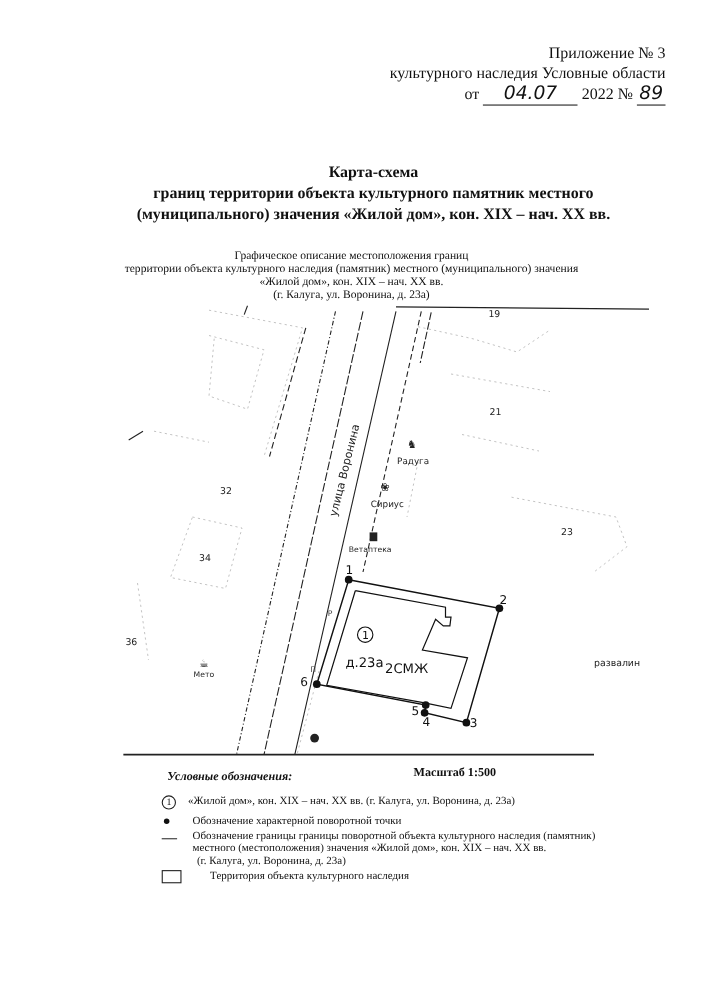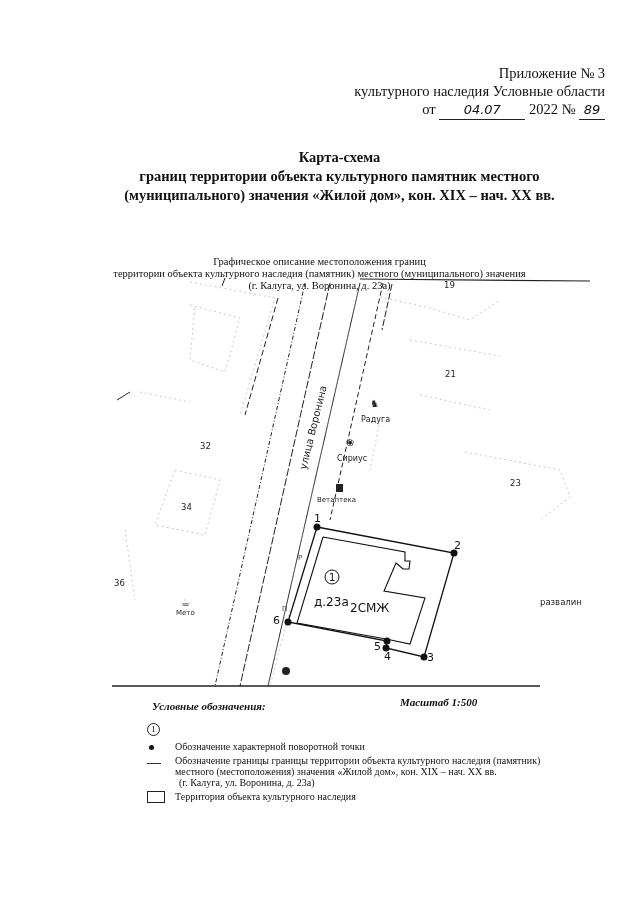--- a/index.html
+++ b/index.html
@@ -1,28 +1,28 @@
 <!DOCTYPE html>
 <html><head>
   <meta charset="utf-8">
   <style>
     html, body { margin: 0; padding: 0; background: #ffffff; }
     body { width: 639px; height: 905px; position: relative; overflow: hidden;
            font-family: "Liberation Serif", "DejaVu Serif", serif; color: #111; }
     .abs { position: absolute; }
-    .header { right: 34px; top: 64px; text-align: right; font-size: 14.5px; line-height: 18px; margin-left: 29px; }
+    .header { right: 34px; top: 40px; text-align: right; font-size: 14.5px; line-height: 18px; margin-left: 29px; }
     .header .line { display: block; white-space: nowrap; }
-    .hw { font-family: "DejaVu Sans", sans-serif; font-style: italic; font-size: 13px; display: inline-block; }
+    .hw { font-family: "DejaVu Sans", sans-serif; font-style: italic; font-size: 17px; display: inline-block; }
     .ul { display: inline-block; border-bottom: 1px solid #222; text-align: center; }
     .title { left: 0; width: 639px; top: 148px; text-align: center; font-weight: bold;
              font-size: 14.5px; line-height: 19px; padding-left: 20px; }
-    .subtitle { left: 0; width: 639px; top: 227px; text-align: center; font-size: 10.5px; line-height: 12px; margin-top: 29px; }
+    .subtitle { left: 0; width: 639px; top: 227px; text-align: center; font-size: 10.5px; line-height: 12px; }
     .map { left: 112px; top: 272px; }
     .legend-title { left: 152px; top: 700px; font-weight: bold; font-style: italic; font-size: 11px; }
-    .scale { left: 400px; top: 696px; font-weight: bold; font-style: italic; font-size: 11px; }
+    .scale { left: 376px; top: 696px; font-weight: bold; font-size: 11px; }
     .legend-row { left: 147px; font-size: 10px; line-height: 11px; display: flex; align-items: flex-start; }
     .legend-row .sym { width: 24px; flex: none; }
     .legend-row .txt { white-space: nowrap; }
     .circ { display: inline-block; width: 11px; height: 11px; border: 1px solid #222; border-radius: 50%;
             font-size: 9px; line-height: 11px; text-align: center; }
     .sq { display: inline-block; width: 16px; height: 10px; border: 1px solid #222; }
     .dash { display: inline-block; width: 14px; border-top: 1px solid #333; margin-top: 5px; }
     .dot { display: inline-block; width: 5px; height: 5px; border-radius: 50%; background: #111; margin-left: 2px; }
     svg text { font-family: "DejaVu Sans", sans-serif; }
   </style>
@@ -42,20 +42,21 @@
 
 <div class="abs title">
   <div>Карта-схема</div>
   <div>границ территории объекта культурного памятник местного</div>
   <div>(муниципального) значения «Жилой дом», кон. XIX – нач. XX вв.</div>
 </div>
 
 <div class="abs subtitle">
   <div>Графическое описание местоположения границ</div>
   <div>территории объекта культурного наследия (памятник) местного (муниципального) значения</div>
+  <div>«Жилой дом», кон. XIX – нач. XX вв.</div>
   <div>(г. Калуга, ул. Воронина, д. 23а)</div>
 </div>
 
 <svg class="abs map" width="530" height="420" viewBox="112 272 530 420">
 
   <line x1="360" y1="279" x2="590" y2="281" stroke="#222" stroke-width="1.2"></line>
 
   <line x1="112" y1="686" x2="540" y2="686" stroke="#222" stroke-width="1.5"></line>
 
   <g stroke="#bbb" stroke-width="0.8" stroke-dasharray="2,3" fill="none">
@@ -144,32 +145,33 @@
   <text x="314" y="606" font-size="12" fill="#111" font-family="Liberation Serif, serif">д.23а</text>
   <text x="350" y="612" font-size="12" fill="#111" font-family="Liberation Serif, serif">2СМЖ</text>
 </svg>
 
 <div class="abs scale">Масштаб 1:500</div>
 
 <div class="abs legend-title">Условные обозначения:</div>
 
 <div class="abs legend-row" style="top:723px;">
   <span class="sym"><span class="circ">1</span></span>
+  <span class="txt">«Жилой дом», кон. XIX – нач. XX вв. (г. Калуга, ул. Воронина, д. 23а)</span>
 </div>
 
 <div class="abs legend-row" style="top:741px;">
   <span class="sym"><span class="dot"></span></span>
   <span class="txt" style="margin-left:4px;">Обозначение характерной поворотной точки</span>
 </div>
 
 <div class="abs legend-row" style="top:755px;">
   <span class="sym"><span class="dash"></span></span>
   <span class="txt" style="margin-left:4px;">
-    <div>Обозначение границы границы территории объекта культурного наследия (памятник)</div>
+    <div>Обозначение границы границы поворотной объекта культурного наследия (памятник)</div>
     <div>местного (местоположения) значения  «Жилой дом», кон. XIX – нач. XX вв.</div>
     <div style="padding-left:4px;">(г. Калуга, ул. Воронина, д. 23а)</div>
   </span>
 </div>
 
 <div class="abs legend-row" style="top:791px;">
   <span class="sym"><span class="sq"></span></span>
-  <span class="txt" style="margin-left:4px;">Территория объекта культурного наследия</span>
+  <span class="txt" style="margin-left:20px;">Территория объекта культурного наследия</span>
 </div>
 
 </body></html>

